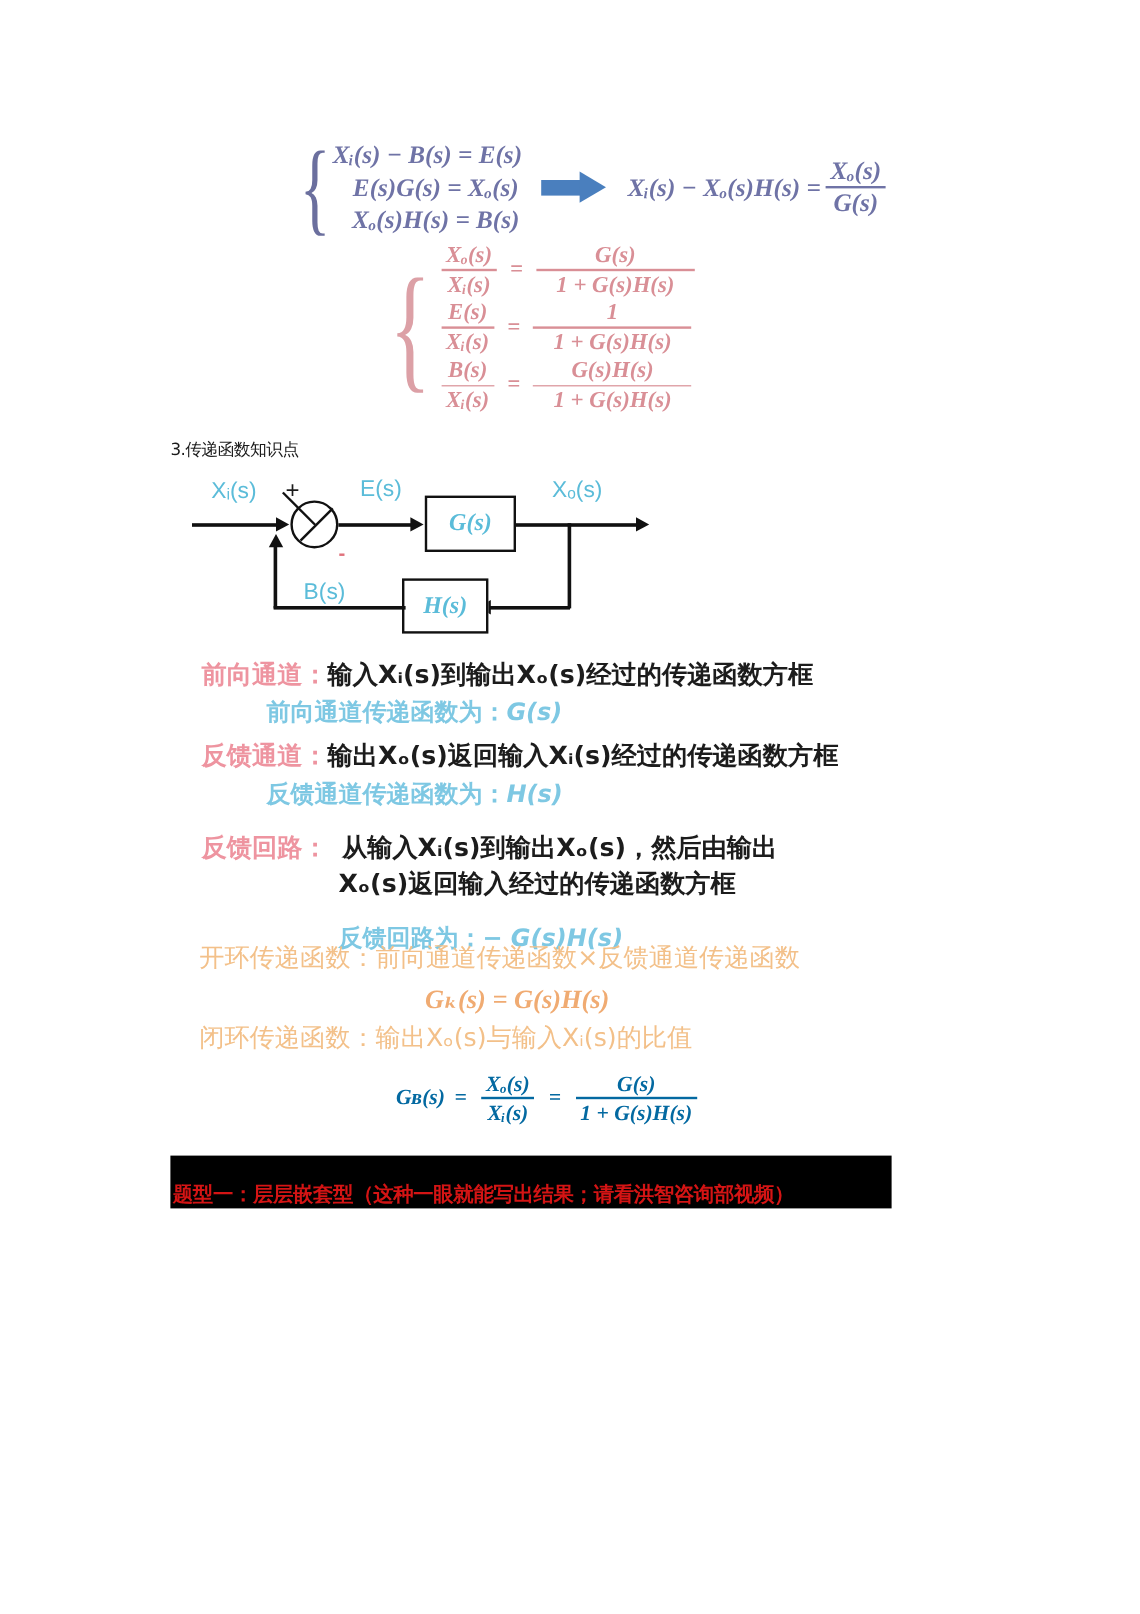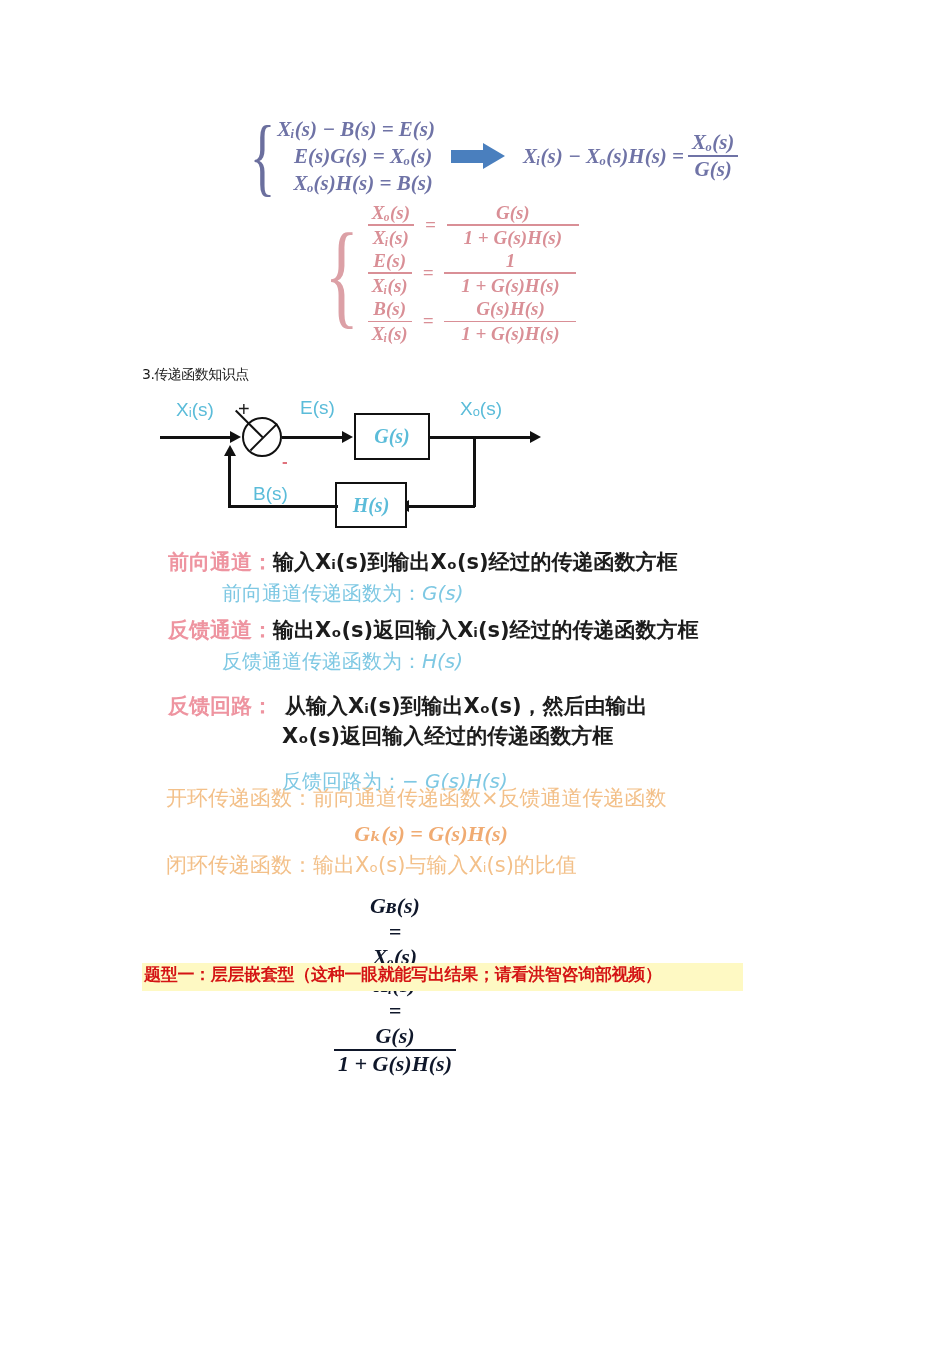--- a/index.html
+++ b/index.html
@@ -228,56 +228,55 @@
   }
   .desc {
     color: #1c1c1c;
     font-size: 21px;
     font-weight: bold;
     font-family: "DejaVu Sans", "Liberation Sans", sans-serif;
   }
   .subline {
     color: #7ec8e3;
     font-size: 20px;
-    font-weight: normal;
+    font-weight: bold;
     font-family: "DejaVu Sans", "Liberation Sans", sans-serif;
     white-space: nowrap;
     text-align: center;
   }
   .orange {
     color: #f3c089;
     font-size: 21px;
     font-weight: 400;
     font-family: "DejaVu Sans", "Liberation Sans", sans-serif;
     white-space: nowrap;
   }
   .orangeformula {
     color: #f0ab72;
     font-size: 22px;
     white-space: nowrap;
   }
   .redformula {
-    color: #0f172a;
-    font-size: 22px;
-    display: flex;
-    align-items: center;
-    white-space: nowrap;
-    flex-direction: column;
+    color: #0369a1;
+    font-size: 18px;
+    display: flex;
+    align-items: center;
+    white-space: nowrap;
   }
 
   
   #banner {
     position: absolute;
     left: 142px;
     top: 963px;
     width: 601px;
-    height: 28px;
-    background: #fef9c3;
-    display: flex;
-    align-items: flex-start;
+    height: 44px;
+    background: #000000;
+    display: flex;
+    align-items: flex-end;
   }
   #banner .btext {
     color: #d41414;
     font-size: 17px;
     font-weight: bold;
     font-family: "DejaVu Sans", "Liberation Sans", sans-serif;
     letter-spacing: -0.3px;
     white-space: nowrap;
     padding-left: 2px;
   }

